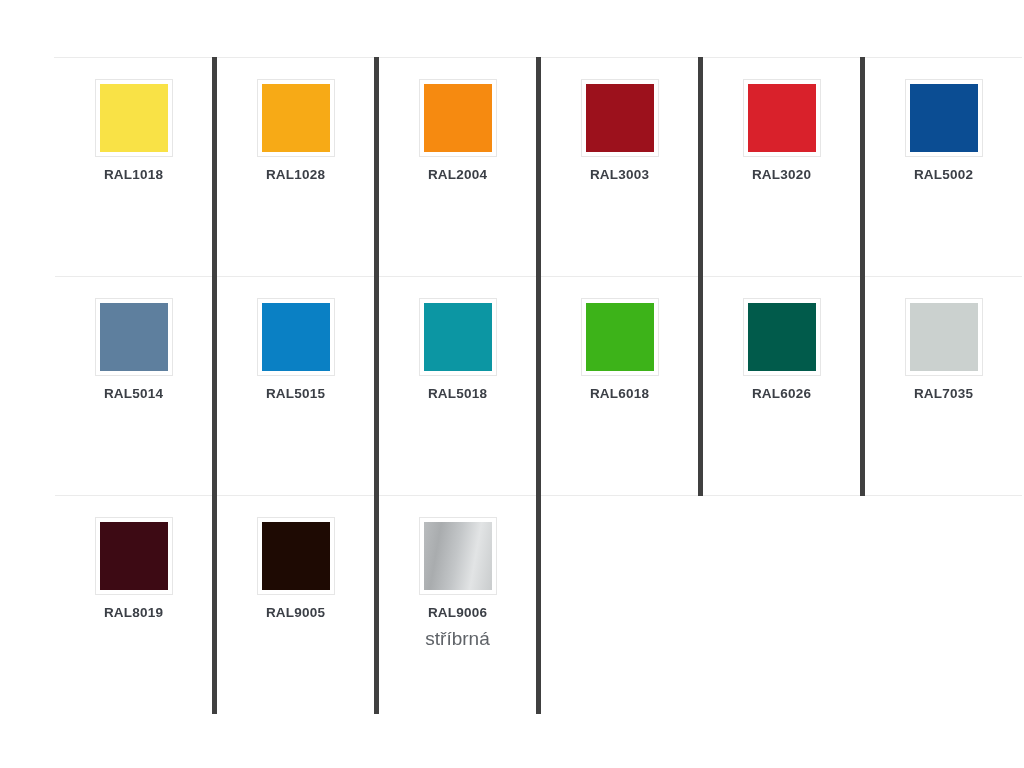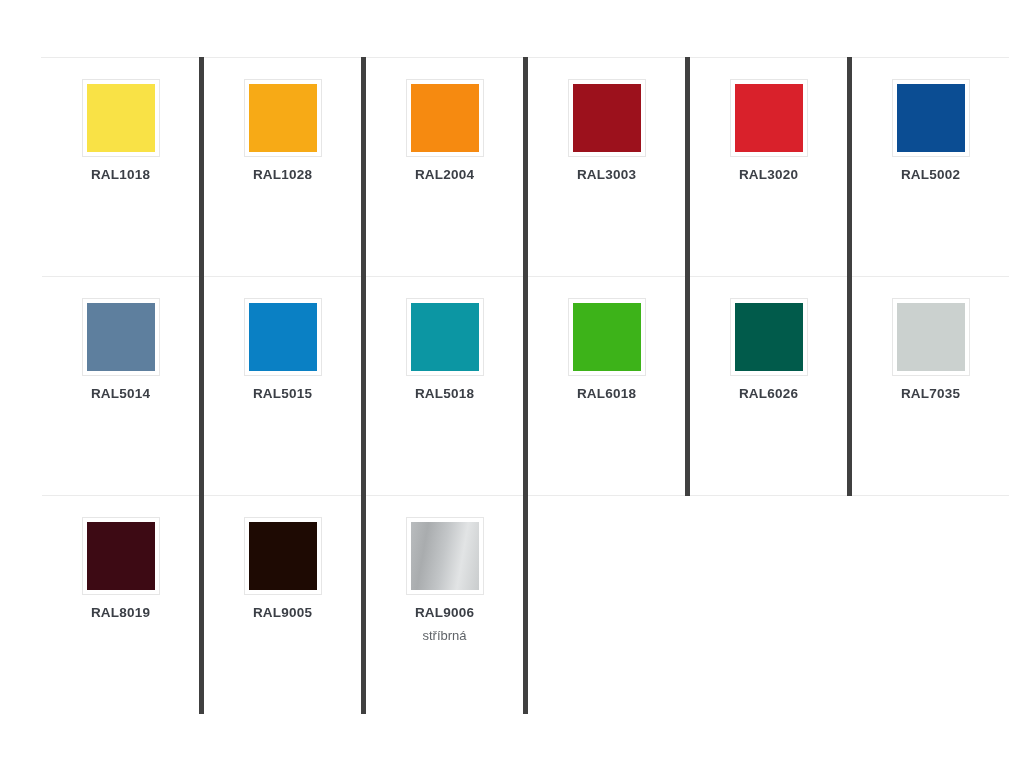--- a/index.html
+++ b/index.html
@@ -9,21 +9,21 @@
   body {
     width: 1024px;
     height: 768px;
     background: #ffffff;
     font-family: "Liberation Sans", "DejaVu Sans", sans-serif;
     overflow: hidden;
   }
 
   #color-grid {
     position: absolute;
-    left: 41px;
+    left: 54px;
     top: 57px;
     width: 942px;
     border-collapse: collapse;
     table-layout: fixed;
   }
 
   #color-grid tr.grid-row > td {
     width: 157px;
     height: 218px;
     vertical-align: top;
@@ -74,21 +74,21 @@
     font-weight: bold;
     color: #3b3f46;
     letter-spacing: 0.2px;
     line-height: 1.2;
     text-align: center;
     white-space: nowrap;
   }
 
   .swatch-subtitle {
     margin-top: 7px;
-    font-size: 13px;
+    font-size: 19px;
     font-weight: normal;
     color: #5f6368;
     line-height: 1.2;
     text-align: center;
     white-space: nowrap;
   }
 </style>
 </head>
 <body>
 

